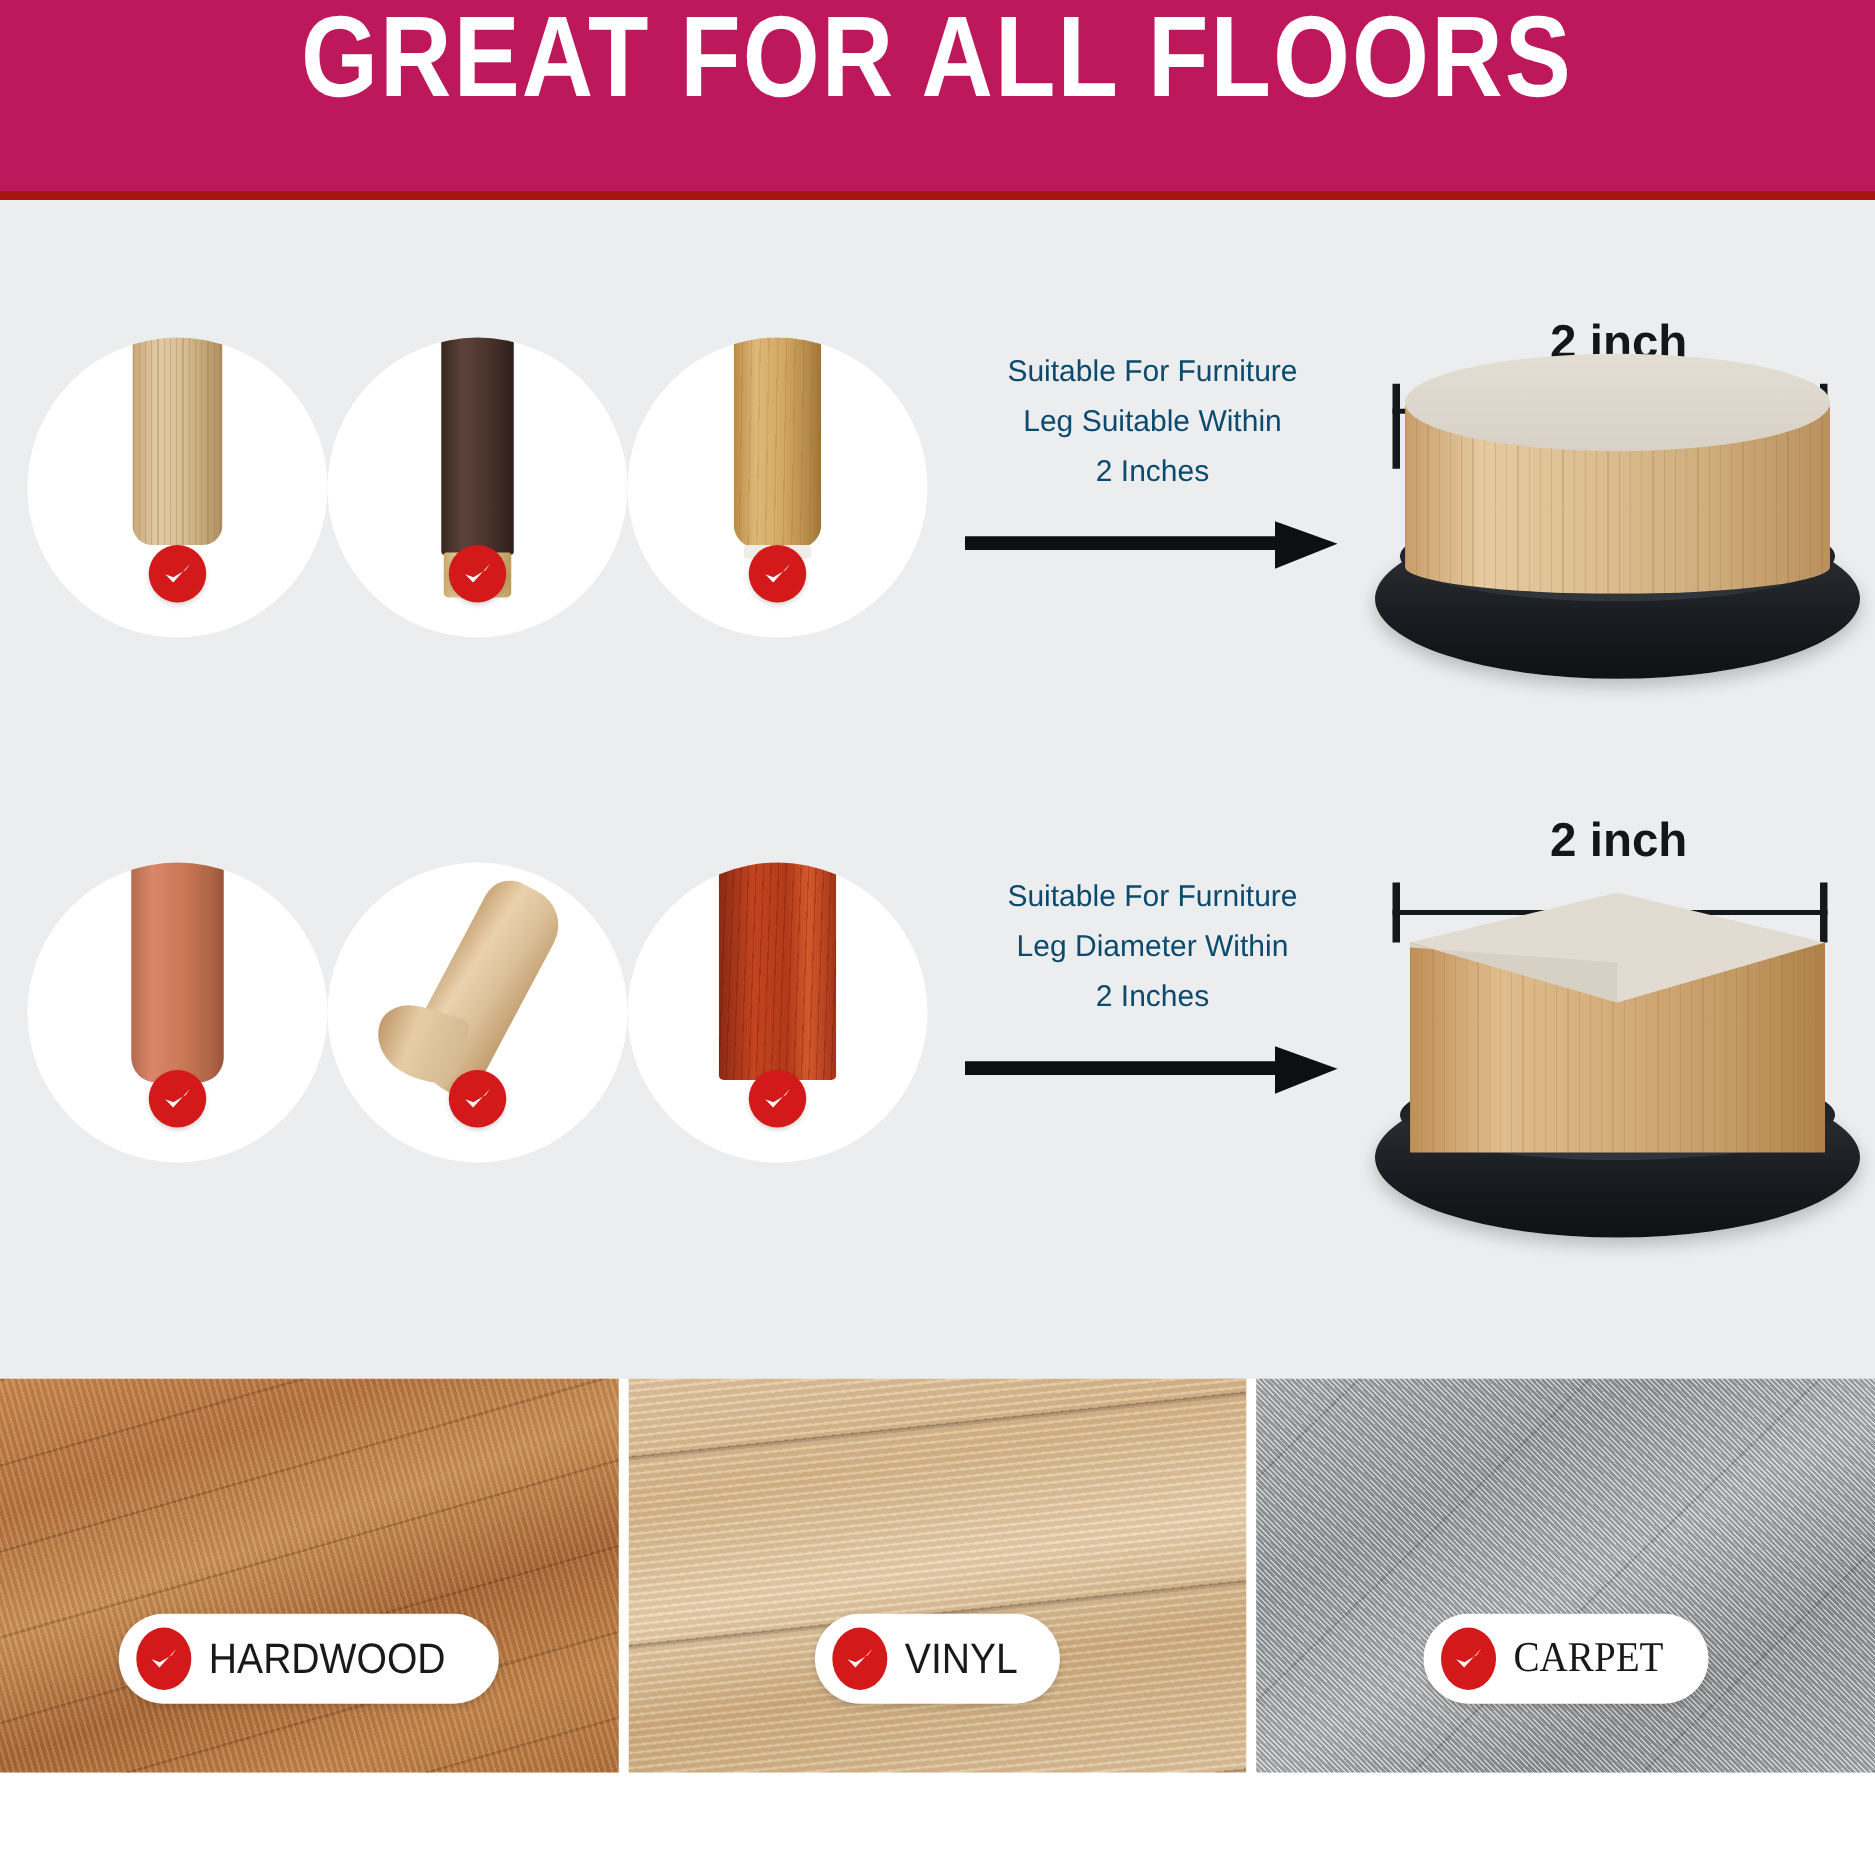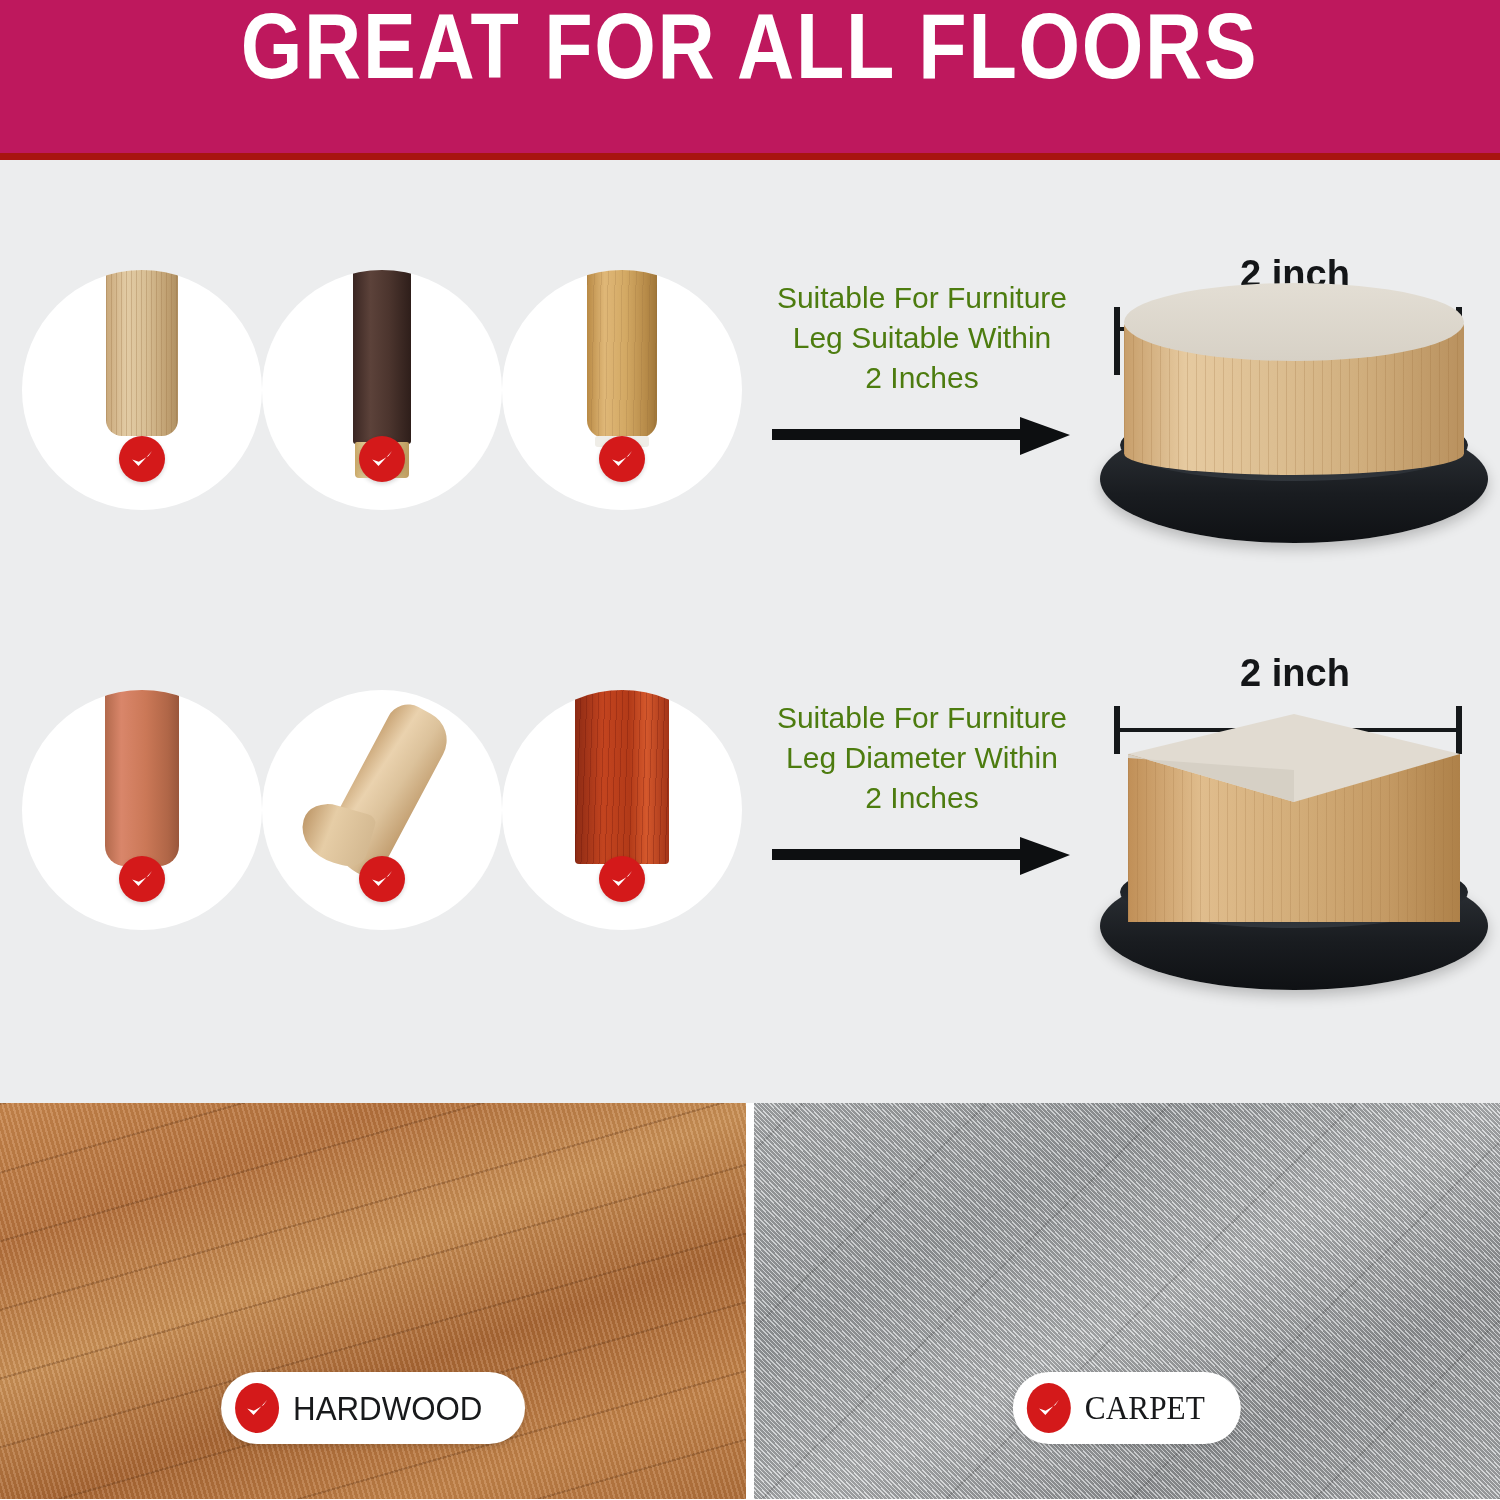--- a/index.html
+++ b/index.html
@@ -123,22 +123,22 @@
     background: #D4191A;
     display: flex; align-items: center; justify-content: center;
     box-shadow: 0 2px 4px rgba(0,0,0,0.16);
   }
   .check-badge svg { width: 28px; height: 28px; display: block; }
 
   
   .caption-block { position: absolute; left: 762px; top: 0; width: 320px; height: 420px; }
   .caption-text {
     position: absolute; left: 0; top: 8px; width: 320px;
-    text-align: center; color: #4d7c0f;
-    font-size: 30px; line-height: 40px; font-weight: 400;
+    text-align: center; color: #0c4a6e;
+    font-size: 24px; line-height: 40px; font-weight: 400;
   }
   .arrow { position: absolute; left: 10px; top: 145px; width: 300px; height: 42px; }
 
   
   .product { position: absolute; }
   .dim-label {
     position: absolute; width: 100%; text-align: center;
     font-size: 38px; font-weight: bold; color: #141618; white-space: nowrap;
   }
 
@@ -169,21 +169,21 @@
       linear-gradient(90deg, #C08F57 0%, #E0BD8D 22%, #D2AC78 52%, #C49A64 78%, #AE8149 100%);
   }
 
   
   .floors {
     position: absolute; left: 0; top: 1103px; width: 1500px; height: 397px;
     background: #FFFFFF;
     display: flex; gap: 8px;
   }
   .floor-panel {
-    position: relative; flex: 1 1 0; height: 396px; overflow: hidden;
+    position: relative; flex: 1 1 0; height: 315px; overflow: hidden;
   }
   .f-hardwood {
     background:
       repeating-linear-gradient(74deg, rgba(255,255,255,0.12) 0 2px, rgba(0,0,0,0.05) 2px 5px),
       repeating-linear-gradient(164deg, rgba(90,45,12,0.28) 0 2px, rgba(0,0,0,0) 2px 66px),
       linear-gradient(160deg, #C8864C 0%, #B5713C 22%, #C98F54 42%, #A96633 62%, #C28248 82%, #AF6E39 100%);
   }
   .f-tile {
     background:
       repeating-linear-gradient(112deg, rgba(255,255,255,0.55) 0 14px, rgba(182,188,190,0.25) 14px 22px),
@@ -373,20 +373,30 @@
         <span class="pill-badge">
           <svg viewBox="0 0 24 24" aria-hidden="true">
               <path d="M3.6 12.4 L9 18 L20.6 5.2 L17.6 9.4 L9.2 14.4 Z" fill="#FFFFFF"></path>
             </svg>
         </span>
         <span class="pill-label">HARDWOOD</span>
       </div>
     </div>
 
 
+    <div class="floor-panel f-vinyl">
+      <div class="floor-pill">
+        <span class="pill-badge">
+          <svg viewBox="0 0 24 24" aria-hidden="true">
+              <path d="M3.6 12.4 L9 18 L20.6 5.2 L17.6 9.4 L9.2 14.4 Z" fill="#FFFFFF"></path>
+            </svg>
+        </span>
+        <span class="pill-label">VINYL</span>
+      </div>
+    </div>
 
     <div class="floor-panel f-carpet">
       <div class="floor-pill">
         <span class="pill-badge">
           <svg viewBox="0 0 24 24" aria-hidden="true">
               <path d="M3.6 12.4 L9 18 L20.6 5.2 L17.6 9.4 L9.2 14.4 Z" fill="#FFFFFF"></path>
             </svg>
         </span>
         <span class="pill-label">CARPET</span>
       </div>

